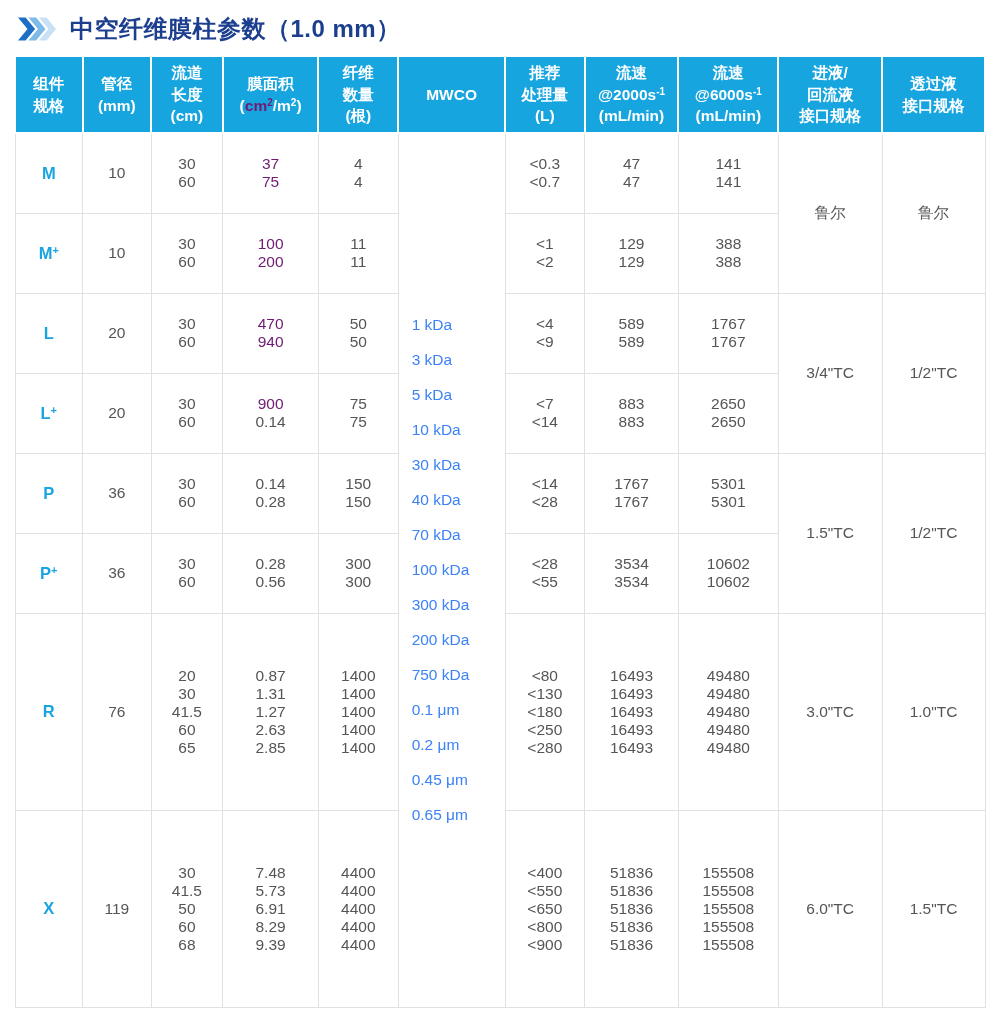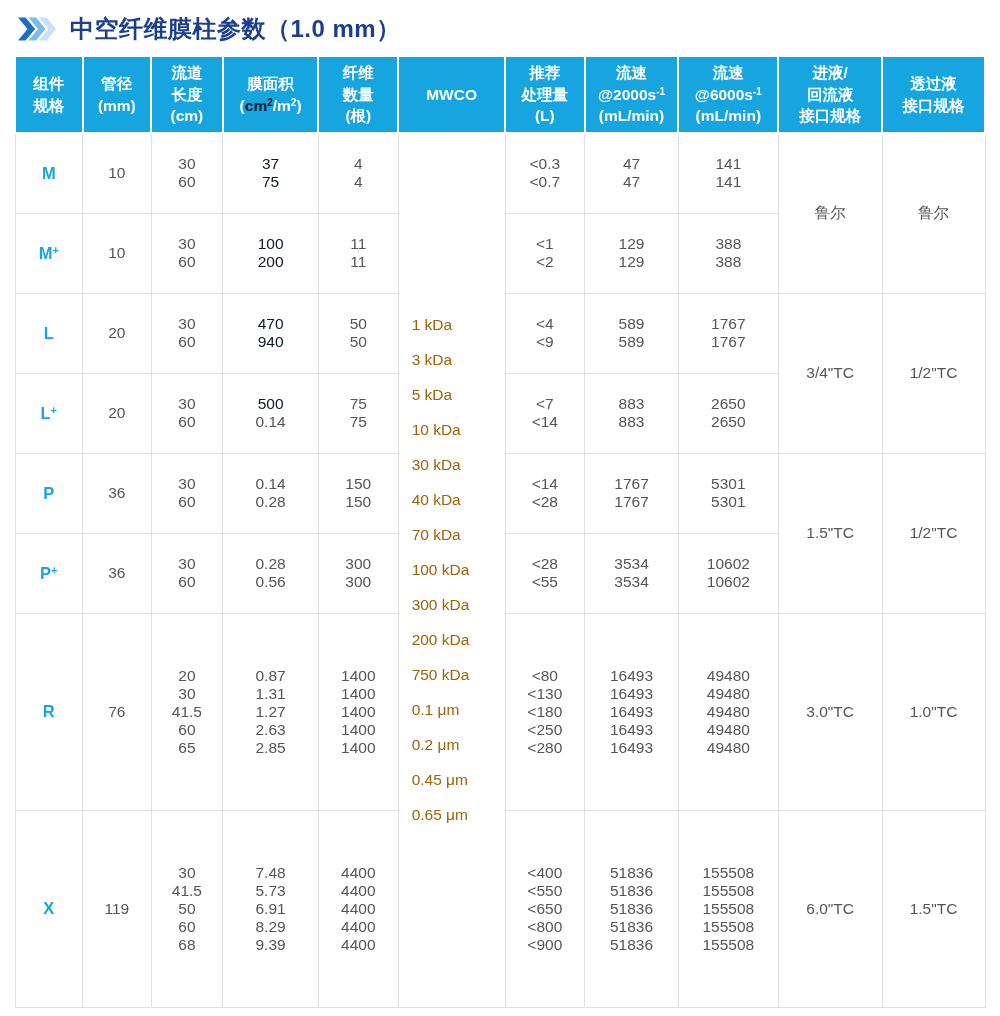--- a/index.html
+++ b/index.html
@@ -12,26 +12,26 @@
      padding:0;height:75px;text-align:center;vertical-align:middle;line-height:1.4;}
   .hline{display:block;}
   td{border:1px solid #e1e1e1;padding:0;text-align:center;vertical-align:middle;
      color:#555;font-size:15.5px;}
   tr.lines-2{height:80px;}
   tr.lines-5{height:197px;}
   .stack{display:flex;flex-direction:column;height:100%;}
   .line{flex:1;display:flex;align-items:center;justify-content:center;}
   .spec-label{color:#18a4e0;font-weight:bold;font-size:16.5px;}
   .spec-sup{font-size:11px;position:relative;top:-5px;font-weight:bold;color:#18a4e0;}
-  .red{color:#0f172a;}
+  .red{color:#701a75;}
   .sup{font-size:10px;position:relative;top:-5px;}
   .mwco-cell{vertical-align:middle;}
   .mwco-list{display:flex;flex-direction:column;justify-content:center;height:100%;
              padding-left:13px;box-sizing:border-box;}
-  .mwco-item{height:35px;display:flex;align-items:center;text-align:left;font-size:15.5px;color:#a16207;}
+  .mwco-item{height:35px;display:flex;align-items:center;text-align:left;font-size:15.5px;color:#3b82f6;}
 </style>
 </head>
 <body>
 
 <div class="title-row">
   <svg class="chevron-icon" viewBox="0 0 40 24" xmlns="http://www.w3.org/2000/svg">
     <path d="M0 0 h8 l10 12 -10 12 h-8 l10 -12 z" fill="#1d6fc6"></path>
     <path d="M11 0 h8 l10 12 -10 12 h-8 l10 -12 z" fill="#7fbbe9"></path>
     <path d="M22 0 h8 l10 12 -10 12 h-8 l10 -12 z" fill="#c9e1f6"></path>
   </svg>
@@ -253,21 +253,21 @@
         <td><span class="spec-label">L</span><span class="spec-sup">+</span></td>
         <td>20</td>
         <td>
           <div class="stack">
             <div class="line">30</div>
             <div class="line">60</div>
           </div>
         </td>
         <td>
           <div class="stack">
-            <div class="line red">500</div>
+            <div class="line red">900</div>
             <div class="line">0.14</div>
           </div>
         </td>
         <td>
           <div class="stack">
             <div class="line">75</div>
             <div class="line">75</div>
           </div>
         </td>
         <td>

